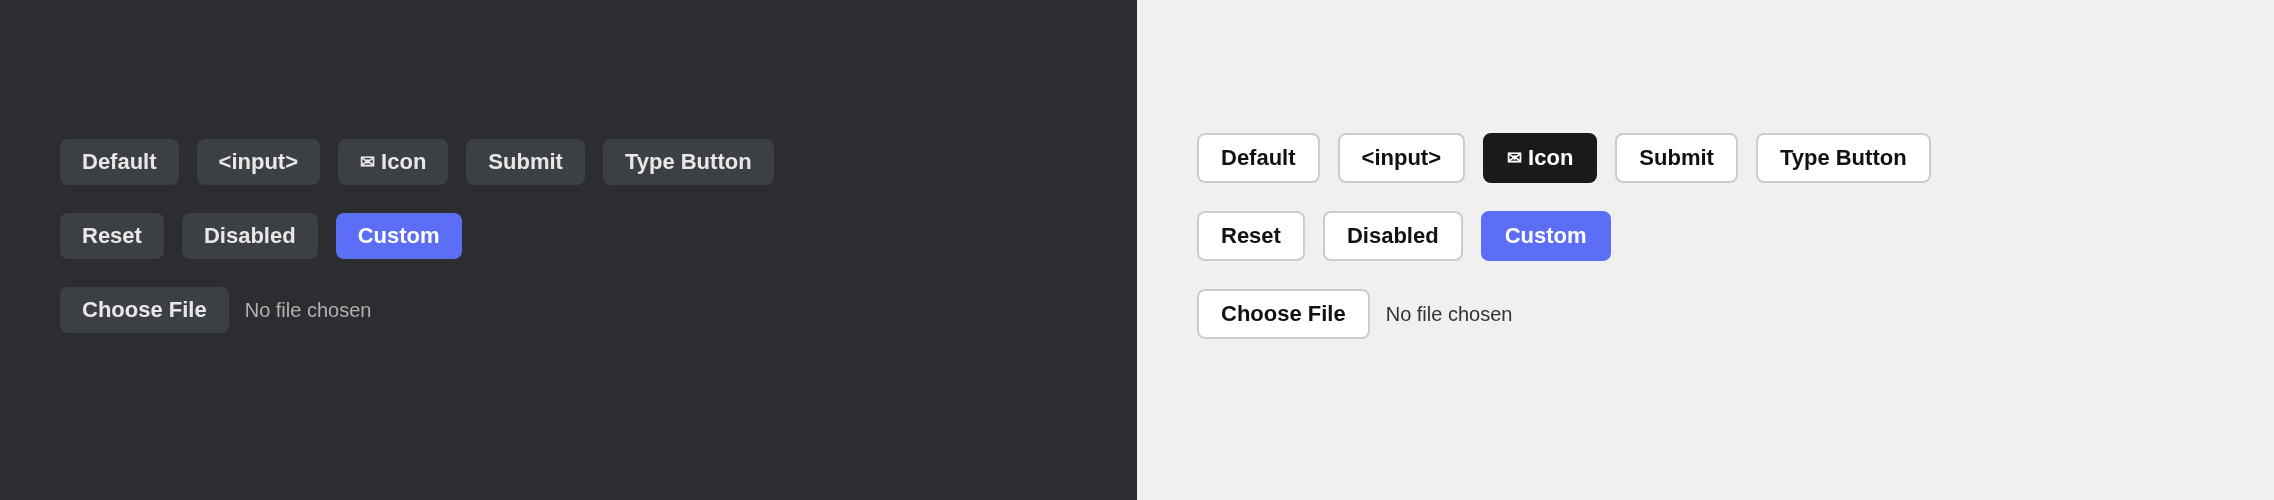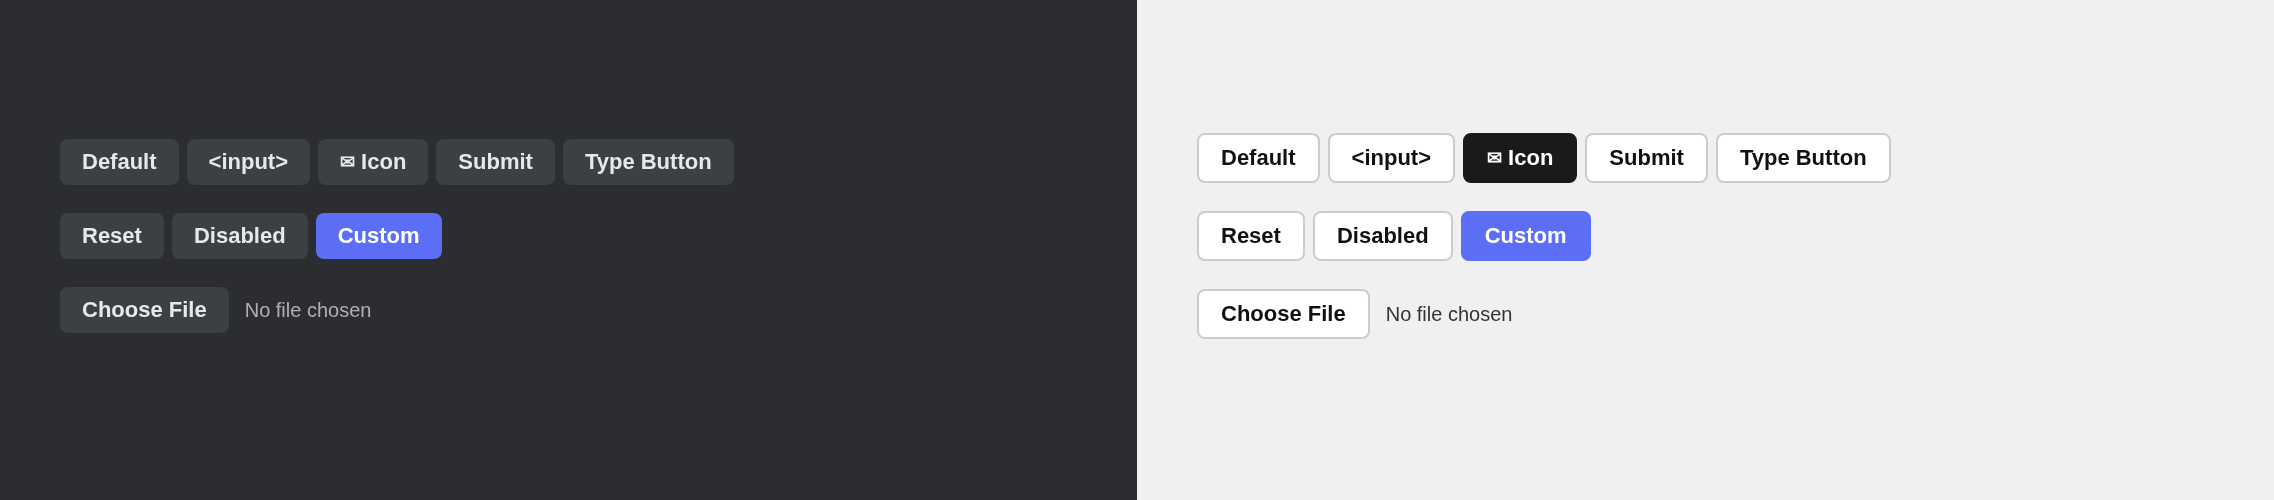--- a/index.html
+++ b/index.html
@@ -28,21 +28,21 @@
       background-color: #2b2d31;
     }
 
     .panel-light {
       background-color: #f0f0f0;
     }
 
     .row {
       display: flex;
       align-items: center;
-      gap: 8px;
+      gap: 18px;
       margin-bottom: 28px;
     }
 
     
     .btn-dark {
       display: inline-flex;
       align-items: center;
       gap: 6px;
       padding: 10px 22px;
       border-radius: 8px;

